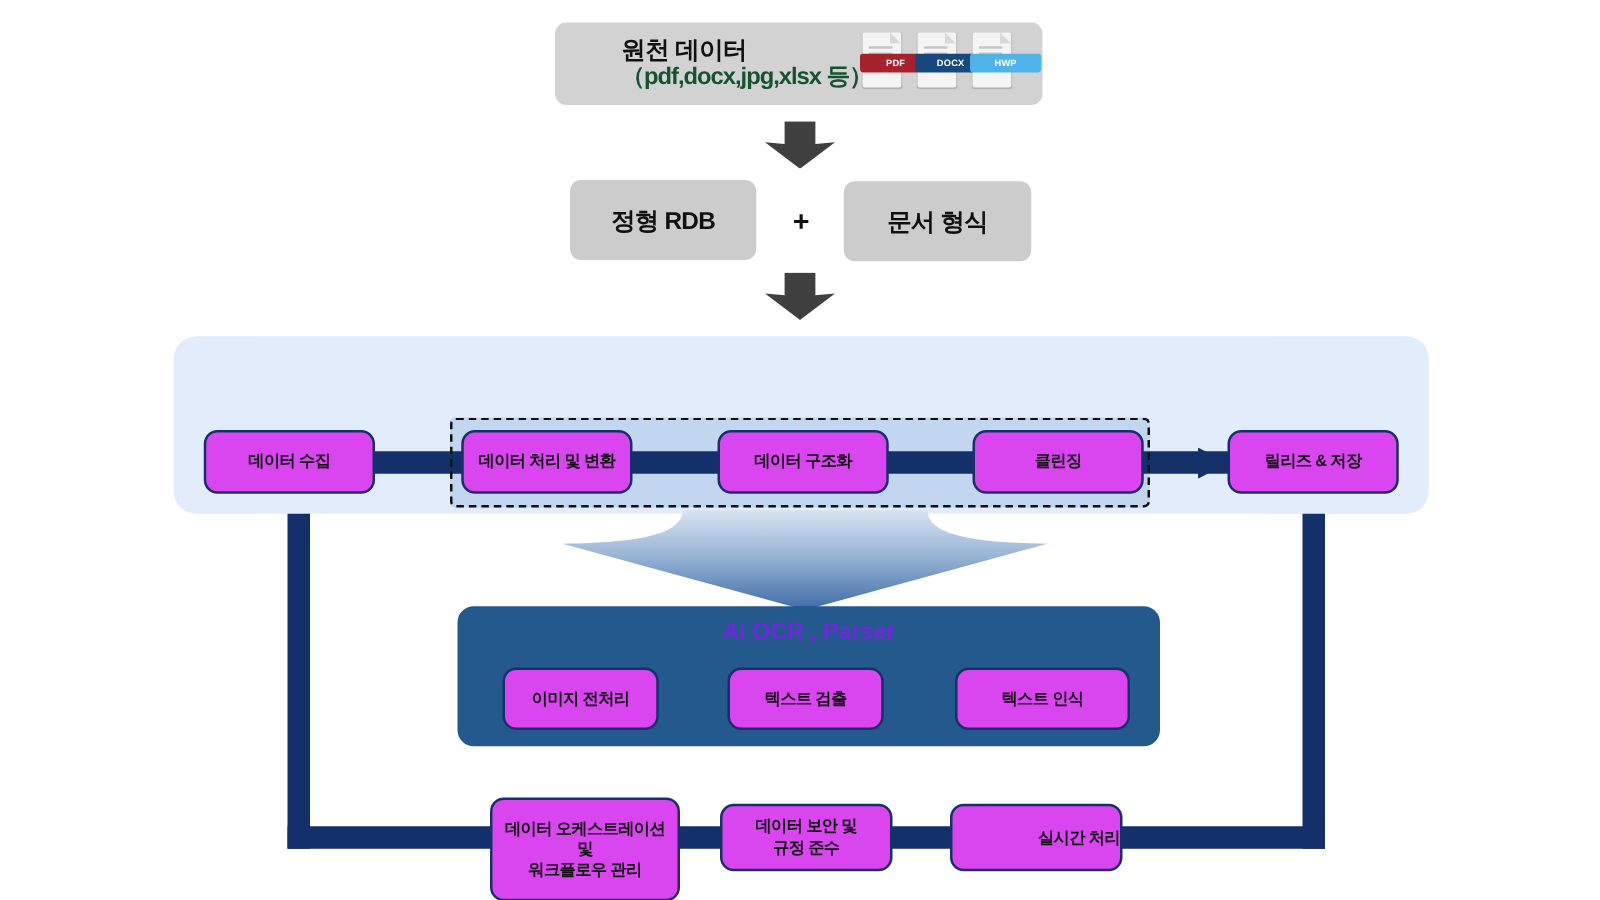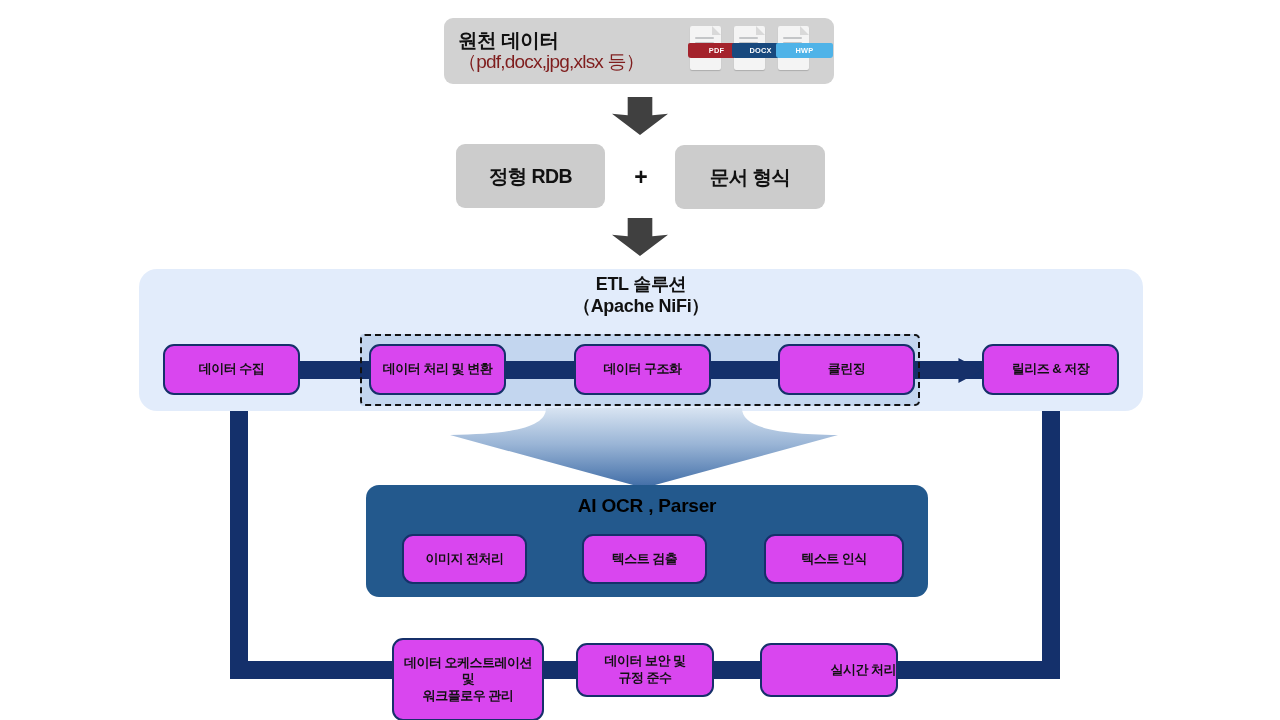--- a/index.html
+++ b/index.html
@@ -33,32 +33,33 @@
     border-radius: 9px;
     display: flex;
     align-items: center;
     padding-left: 14px;
   }
   .source-text {
     display: flex;
     flex-direction: column;
     justify-content: center;
     line-height: 1.06;
+    margin-left: 39px;
   }
   .source-title {
     font-size: 19.5px;
     font-weight: bold;
     letter-spacing: -0.4px;
     color: #111111;
   }
   .source-sub {
     font-size: 19px;
-    font-weight: normal;
+    font-weight: bold;
     letter-spacing: -0.8px;
-    color: #7f1d1d;
+    color: #14532d;
     margin-top: 1px;
   }
   .file-icons {
     position: absolute;
     left: 688px; top: 26px;
     width: 140px; height: 52px;
     display: flex;
     gap: 9px;
   }
   .file-ico {
@@ -220,21 +221,21 @@
     border-radius: 13px;
   }
   .ocr-title {
     position: absolute;
     left: 366px; top: 495px;
     width: 562px;
     text-align: center;
     font-size: 19px;
     font-weight: bold;
     letter-spacing: -0.2px;
-    color: #000000;
+    color: #6d28d9;
   }
 
   
   .loop-bar { background: #14306b; }
 
   
   .bottom-bar {
     left: 230px; top: 661px;
     width: 830px; height: 18px;
     background: #14306b;
@@ -295,24 +296,20 @@
     <span>문서 형식</span>
   </div>
 
   <div class="gray-arrow arrow-shape" style="left:612px; top:218px; width:56px; height:38px;"></div>
 
   <div class="abs loop-bar" style="left:230px; top:400px; width:18px; height:279px;"></div>
   <div class="abs loop-bar" style="left:1042px; top:400px; width:18px; height:279px;"></div>
   <div class="abs bottom-bar"></div>
 
   <div class="abs etl-panel"></div>
-  <div class="etl-title">
-    <div>ETL 솔루션</div>
-    <div>（Apache NiFi）</div>
-  </div>
 
   <div class="abs pipe-bar-light"></div>
   <div class="abs pipe-bar"></div>
   <div class="abs dashed-frame"></div>
 
   <div class="abs node" style="left:163px; top:344px; width:137px; height:51px;">
     <span>데이터 수집</span>
   </div>
   <div class="abs node" style="left:369px; top:344px; width:137px; height:51px;">
     <span>데이터 처리 및 변환</span>

